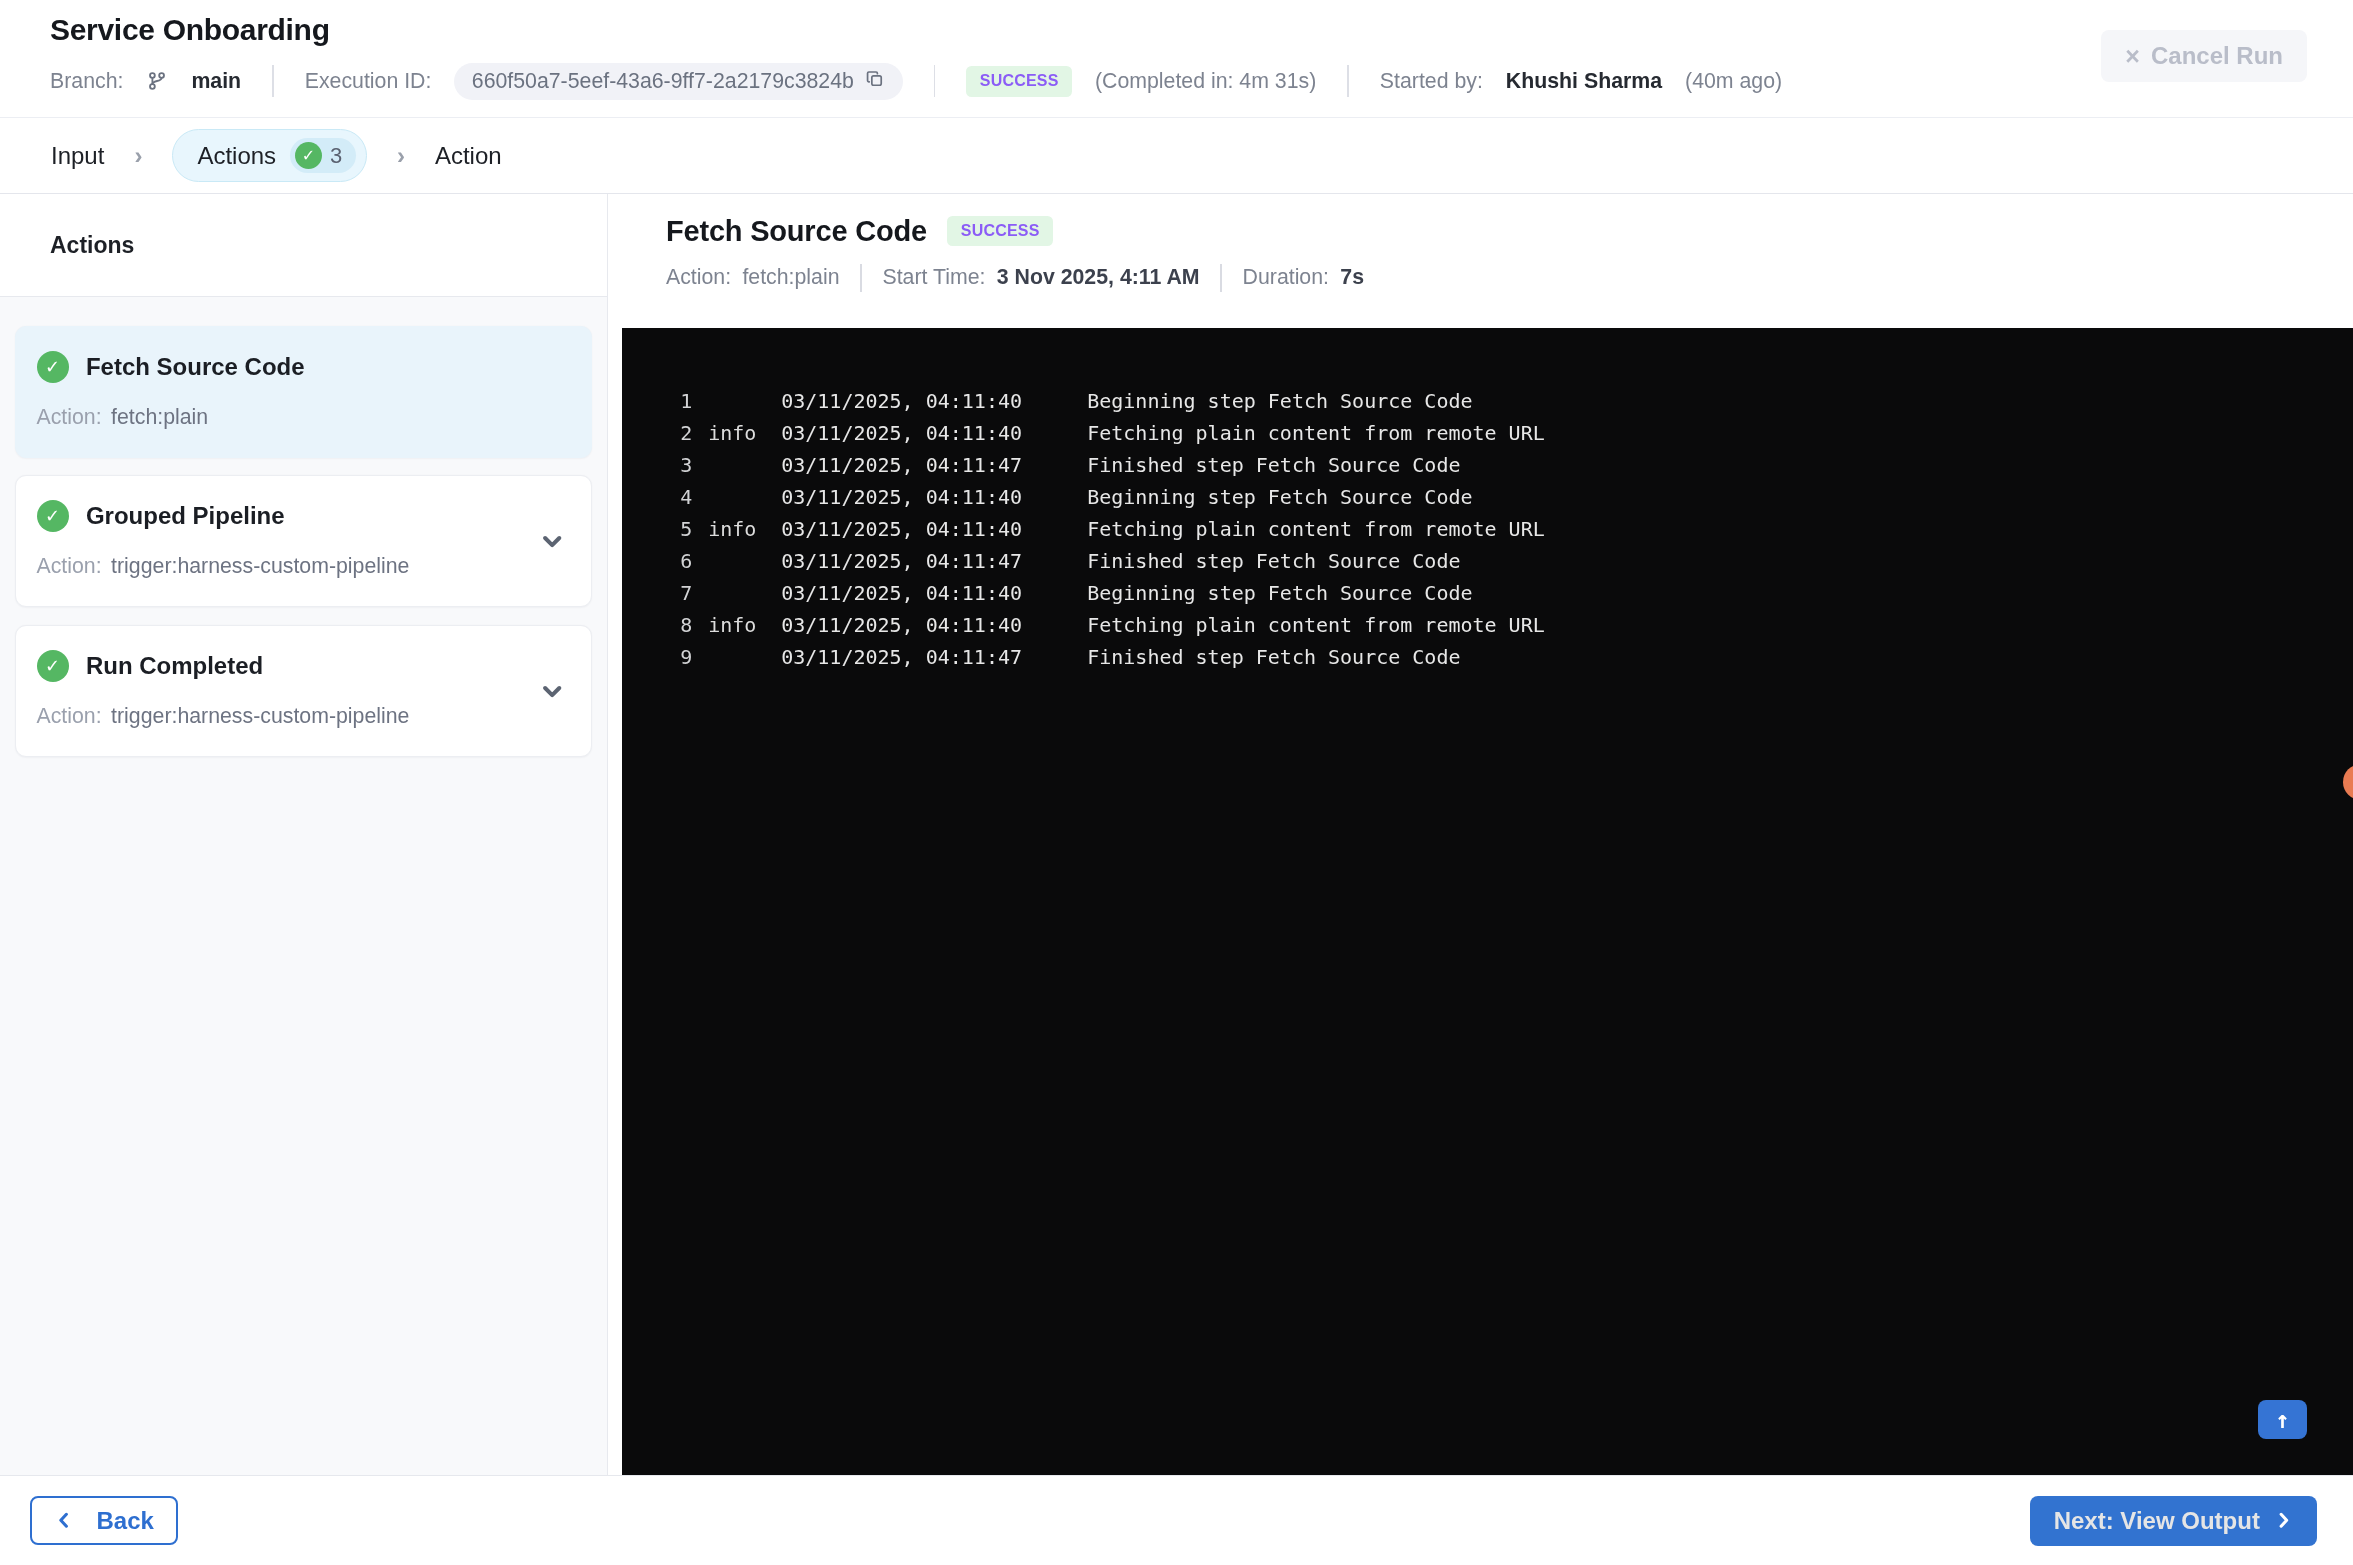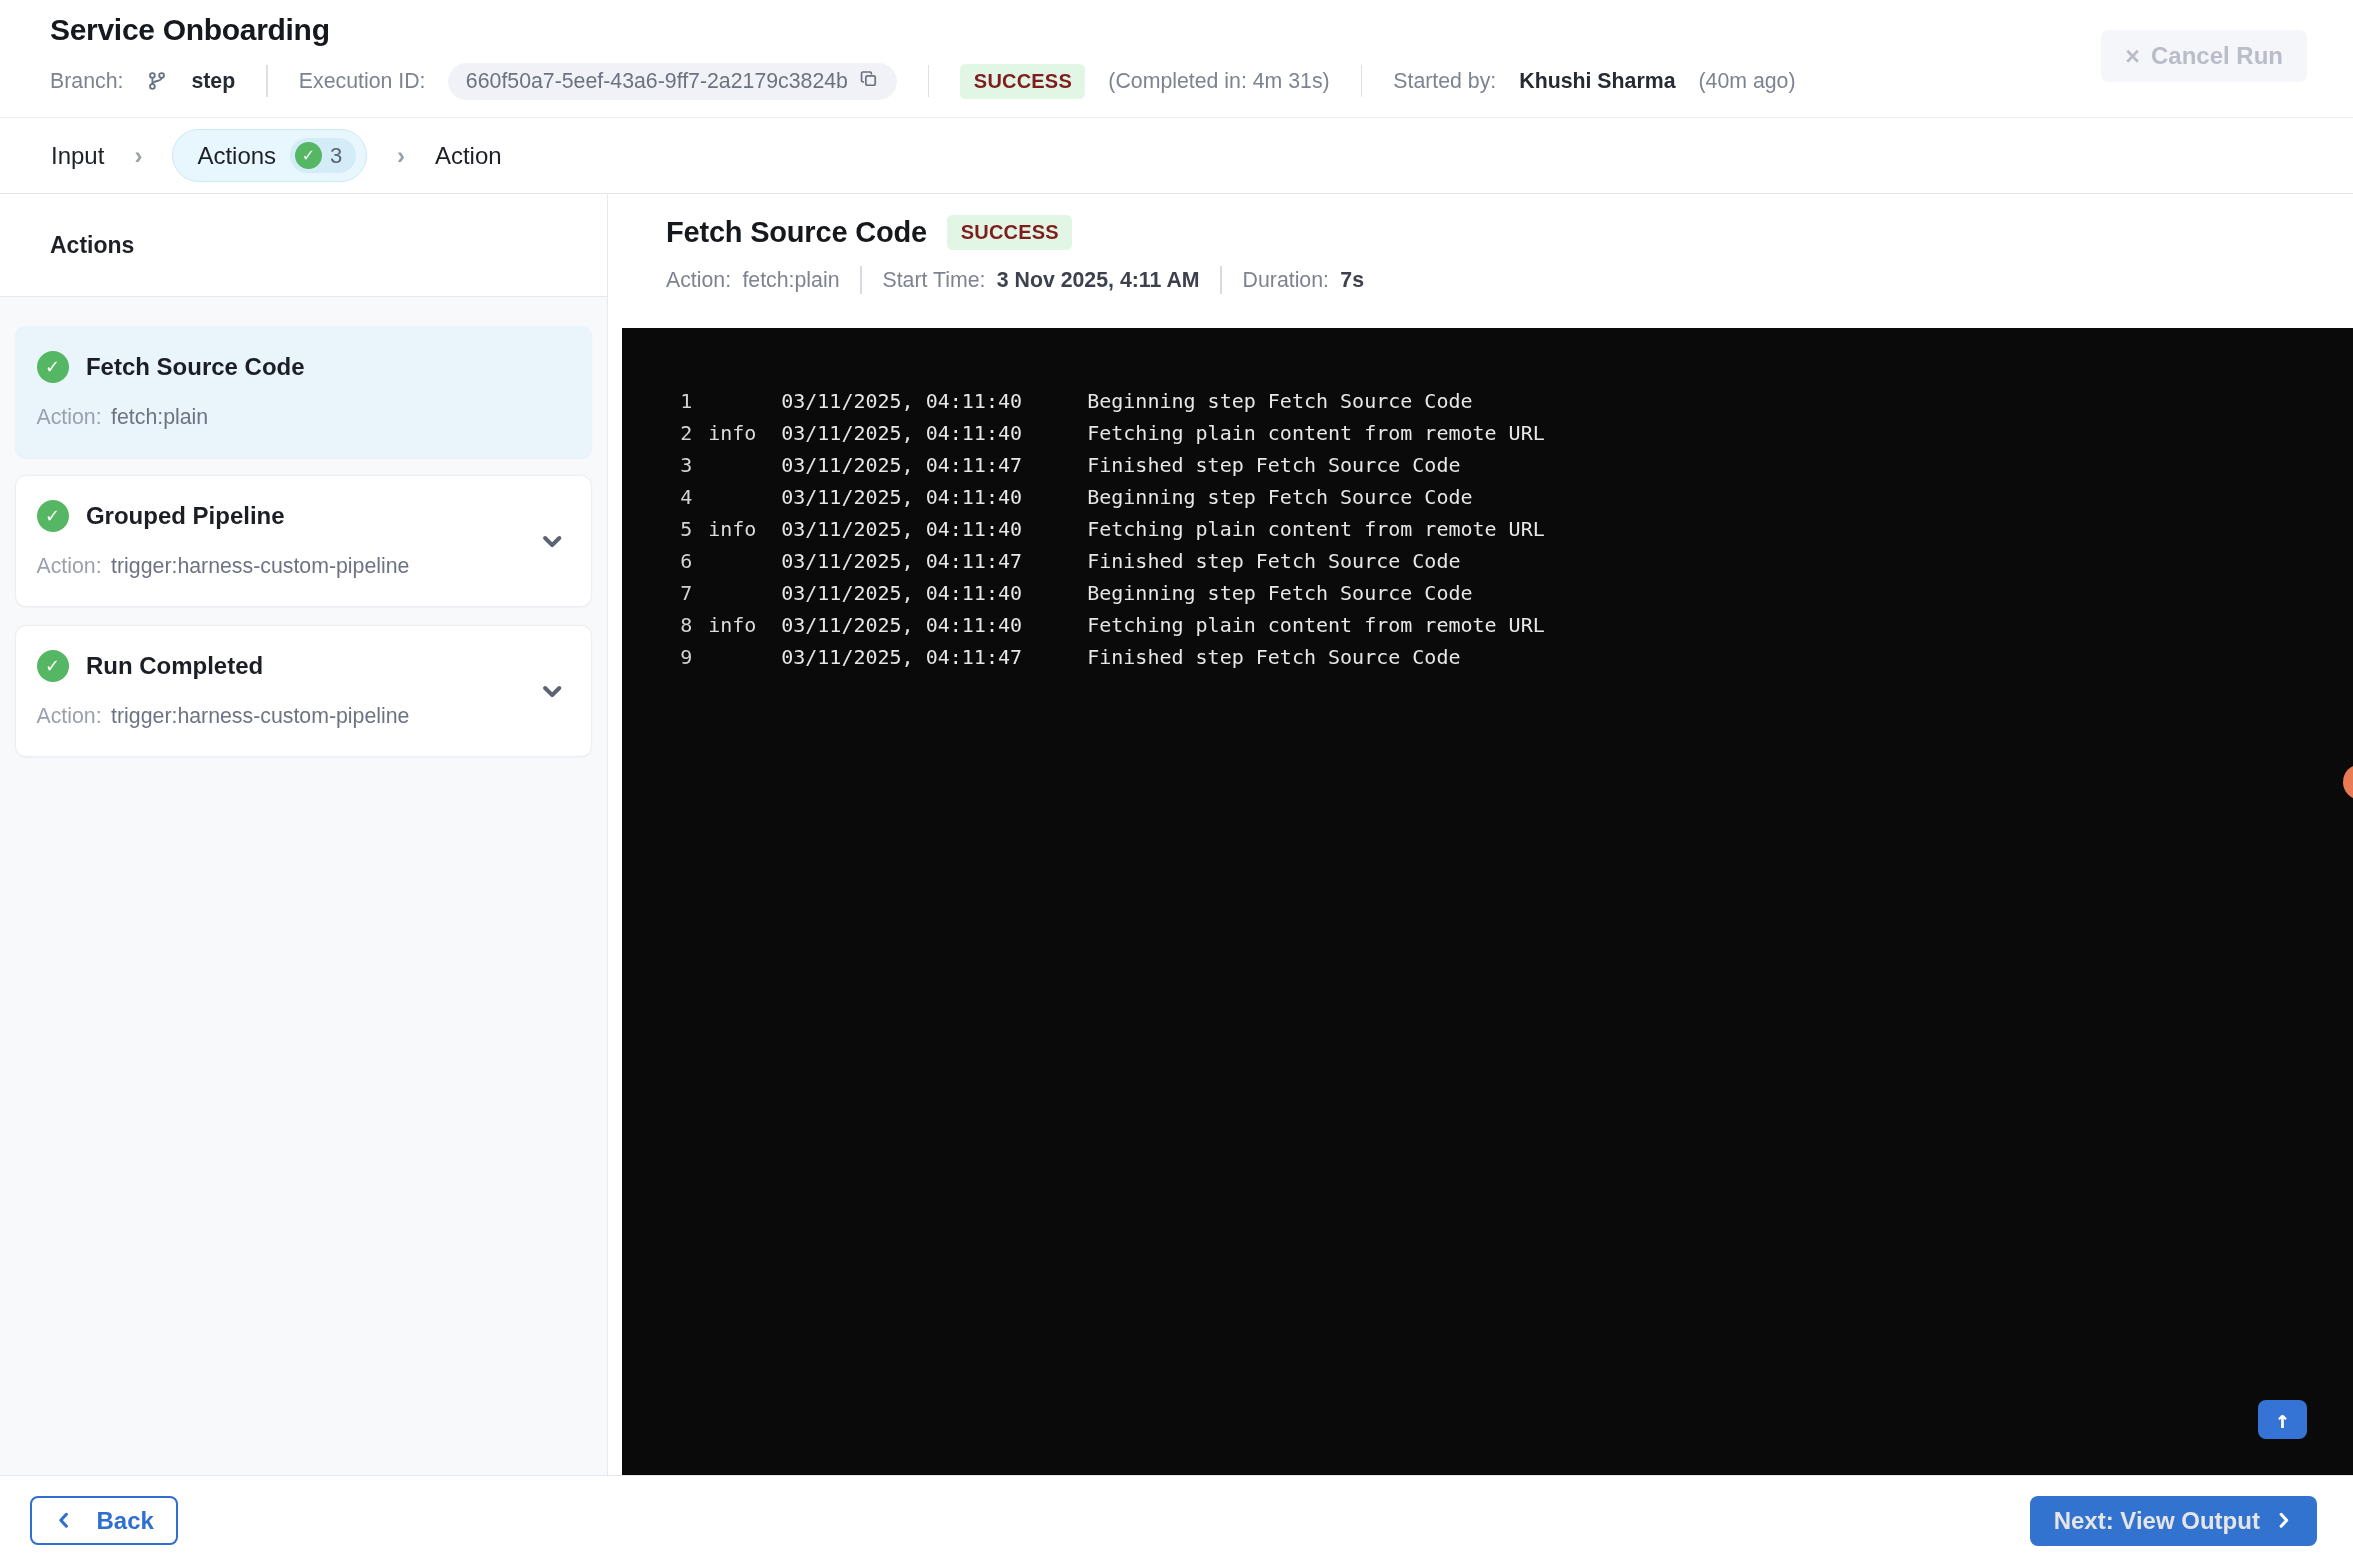--- a/index.html
+++ b/index.html
@@ -11,21 +11,21 @@
   
   .header { position:relative; height:117px; background:#fff; padding:12.6px 47px 0 50px; flex:0 0 auto; }
   .page-title { font-size:30px; font-weight:700; letter-spacing:-0.3px; color:#15181d; }
   .header-meta { display:flex; align-items:center; margin-top:16px; font-size:21.3px; color:#7d London8390; }
   .header-meta { color:#7d8390; gap:23px; }
   .lbl { color:#7d8390; }
   .val { color:#262a31; font-weight:600; }
   .vdiv { width:1.6px; height:32px; background:#dddfe6; margin:0 8px; flex:0 0 auto; }
   .exec-pill { display:flex; align-items:flex-start; gap:11px; background:#f1f2f7; border-radius:789px;
                padding:6.3px 17.4px; color:#6b7280; font-size:21.3px; }
-  .badge-success { background:#e2f6e5; color:#7f1d1d; font-size:20px; font-weight:700;
+  .badge-success { background:#e2f6e5; color:#8b5cf6; font-size:16px; font-weight:700;
                    padding:6.3px 13.4px; border-radius:5.5px; letter-spacing:0.2px; }
   .cancel-btn { position:absolute; top:30px; right:47px; display:flex; align-items:center; gap:11px;
                 background:#f5f6f9; border:none; border-radius:8px; padding:12px 24px;
                 color:#b9bdc9; font-size:24px; font-weight:600; font-family:inherit; cursor:default; }
   .cancel-x { font-size:25px; line-height:1; }
 
   
   .stepper { height:77px; background:#fff; border-top:0.8px solid #eceef3; border-bottom:1.6px solid #e4e6ec;
              display:flex; align-items:center; padding-left:51px; gap:30px; flex:0 0 auto; }
   .step-tab { font-size:24px; color:#1d2026; background:none; border:none; font-family:inherit; cursor:pointer; }
@@ -110,21 +110,21 @@
       <span class="lbl">Branch:</span>
       <span style="display:flex;">
         <svg width="22" height="22" viewBox="0 0 24 24" class="icon-stroke">
           <circle cx="7" cy="6" r="2.6"></circle>
             <circle cx="7" cy="18" r="2.6"></circle>
             <circle cx="17" cy="6" r="2.6"></circle>
           <path d="M7 8.6 L7 15.4"></path>
             <path d="M17 8.6 C17 13, 7 11, 7 15.4"></path>
         </svg>
       </span>
-      <span class="val">step</span>
+      <span class="val">main</span>
       <span class="vdiv"></span>
       <span class="lbl">Execution ID:</span>
       <span class="exec-pill">
         <span>660f50a7-5eef-43a6-9ff7-2a2179c3824b</span>
         <span style="display:flex;cursor:pointer;">
           <svg width="20.5" height="20.5" viewBox="0 0 24 24" class="icon-stroke">
             <rect x="8" y="8" width="11" height="11" rx="2"></rect>
             <path d="M5 15 L4.5 15 C3.7 15 3 14.3 3 13.5 L3 5 C3 4.2 3.7 3.5 4.5 3.5 L13 3.5 C13.8 3.5 14.5 4.2 14.5 5 L14.5 5.5"></path>
           </svg>
         </span>

